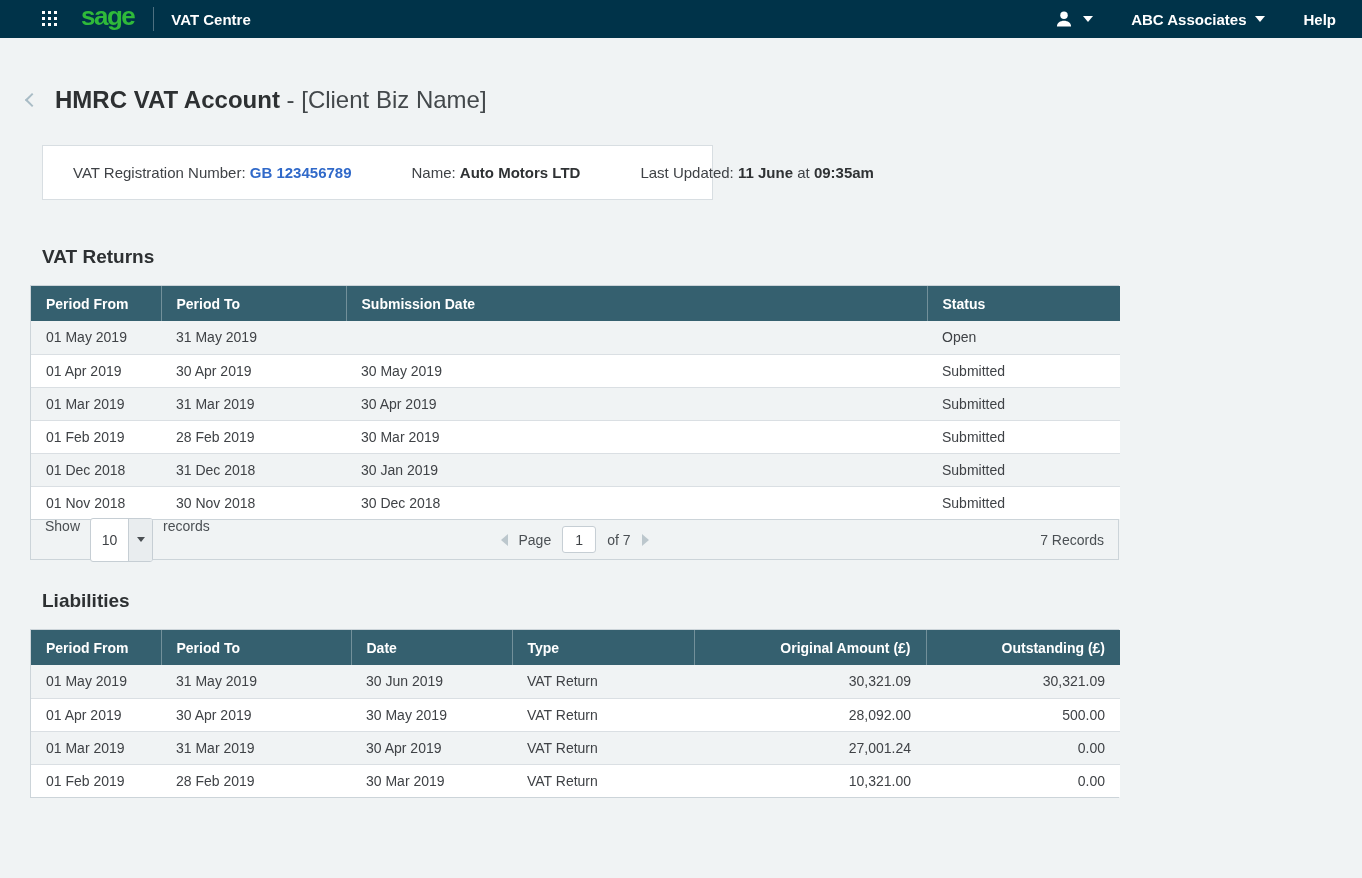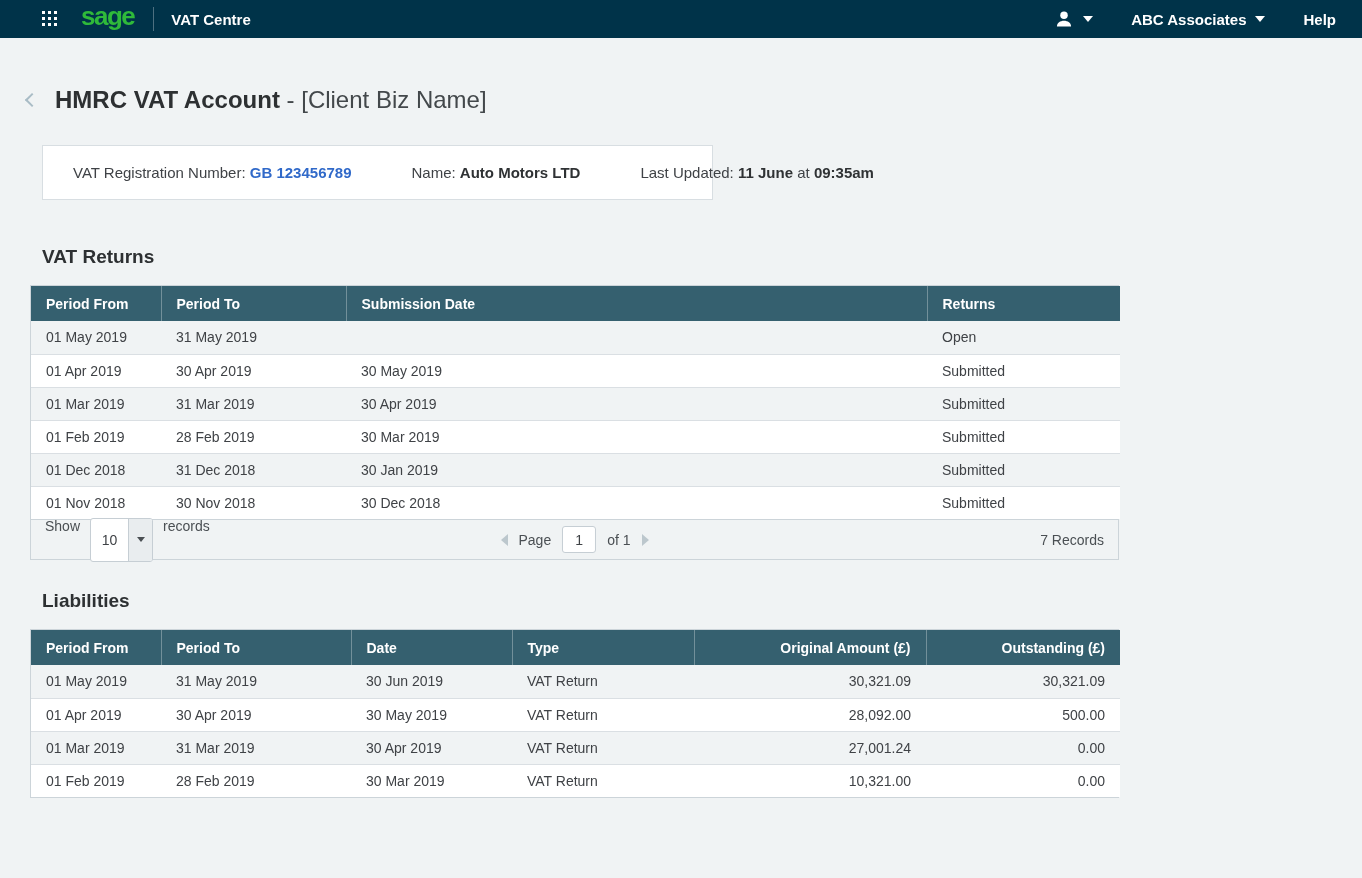--- a/index.html
+++ b/index.html
@@ -165,21 +165,21 @@
         <col style="width:130px">
         <col style="width:185px">
         <col style="width:581px">
         <col style="width:193px">
       </colgroup>
     <thead>
       <tr>
         <th>Period From</th>
         <th>Period To</th>
         <th>Submission Date</th>
-        <th>Returns</th>
+        <th>Status</th>
       </tr>
     </thead>
     <tbody>
       <tr>
         <td>01 May 2019</td>
         <td>31 May 2019</td>
         <td></td>
         <td>Open</td>
       </tr>
       <tr>
@@ -223,21 +223,21 @@
         <span class="pgsize-btn">
           <span class="tri"></span>
         </span>
       </div>
       <span>records</span>
     </div>
     <div class="pg-center">
       <span class="arrow-left"></span>
       <span>Page</span>
       <input class="page-input" value="1" style="">
-      <span>of 1</span>
+      <span>of 7</span>
       <span class="arrow-right"></span>
     </div>
     <div class="pg-right">7 Records</div>
   </div>
 </div>
 
 <h2 class="section-heading heading-liabilities">Liabilities</h2>
 
 <div class="table-wrap">
   <table>

